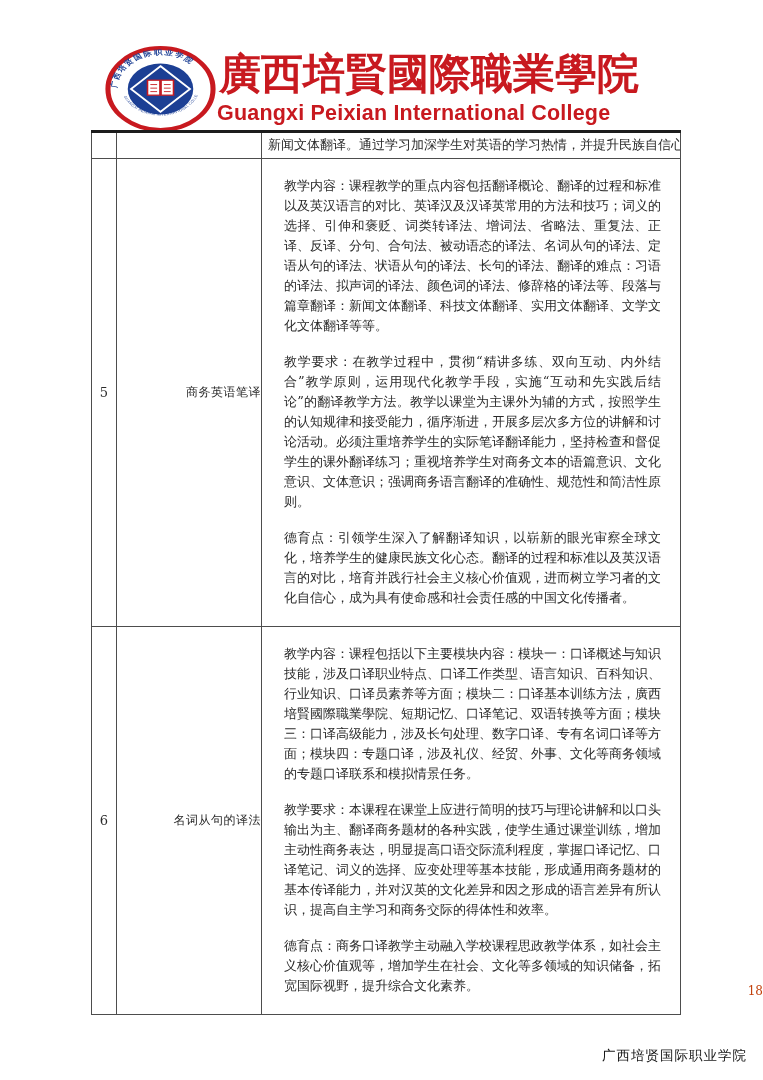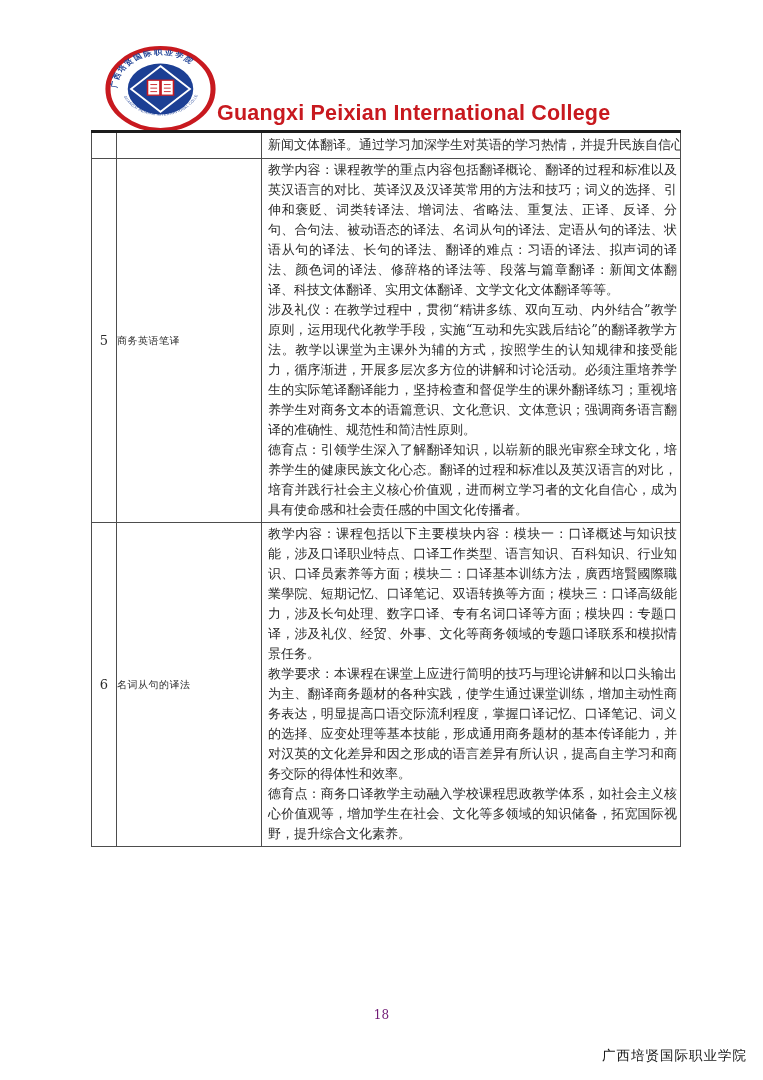--- a/index.html
+++ b/index.html
@@ -40,38 +40,38 @@
   .course-table td {
     border:1px solid #4d4d4d;
     vertical-align:middle;
     overflow:hidden;
   }
   .course-table tr.row-top td { border-top:3px solid #1c1c1c; }
   .col-num  { width:25px; }
   .col-name { width:145px; }
   .col-desc { width:419px; }
   td.num  { text-align:center; font-size:13px; color:#2a2a2a; }
-  td.name { text-align:left; font-size:10px; letter-spacing:0.5px; color:#2a2a2a; }
+  td.name { text-align:right; font-size:12px; letter-spacing:0.5px; color:#2a2a2a; }
   td.desc {
     vertical-align:top;
     padding:1px 3px 2px 6px;
     font-size:13px; line-height:20px;
     text-align:justify; text-justify:inter-ideograph;
     color:#2a2a2a;
   }
-  td.desc p { margin:0; }
+  td.desc p { margin:16px; }
   tr.row-cont     { height:25px; }
   tr.row-course5  { height:360px; }
   tr.row-course6  { height:300px; }
   td.desc.cont { line-height:22px; white-space:nowrap; }
 
   
   .page-number {
-    position:absolute; left:0; right:0; top:1008px;
-    text-align:center; font-size:12px; color:#701a75;
+    position:absolute; left:0; right:0; top:984px;
+    text-align:right; font-size:12px; color:#c2410c;
     font-family:"DejaVu Serif", serif;
   }
   .footer-college {
     position:absolute; right:16px; top:1047px;
     font-size:13.5px; color:#161616; letter-spacing:1px;
     font-family:"Liberation Sans", sans-serif;
   }
 </style>
 </head>
 <body>
@@ -99,20 +99,21 @@
         <path id="arcBottom" d="M 17 57 A 35 35 0 0 0 83 57" fill="none"></path>
       </defs>
       <text font-size="7.5" fill="#1c3f94" font-weight="bold" letter-spacing="1.5" font-family="DejaVu Serif, serif">
         <textPath href="#arcTop" startOffset="8%">广西培贤国际职业学院</textPath>
       </text>
       <text font-size="3.6" fill="#1c3f94" letter-spacing="0.3" font-family="Liberation Sans, sans-serif">
         <textPath href="#arcBottom" startOffset="2%">GUANGXI PEIXIAN INTERNATIONAL COLLEGE</textPath>
       </text>
     </svg>
 
+    <div class="title-zh">廣西培賢國際職業學院</div>
     <div class="title-en">Guangxi Peixian International College</div>
   </div>
 
   <table class="course-table">
     <colgroup>
         <col class="col-num">
         <col class="col-name">
         <col class="col-desc">
       </colgroup>
 
@@ -121,21 +122,21 @@
       <td class="num"></td>
       <td class="name"></td>
       <td class="desc cont">新闻文体翻译。通过学习加深学生对英语的学习热情，并提升民族自信心。</td>
     </tr>
 
     <tr class="row-course5">
       <td class="num">5</td>
       <td class="name">商务英语笔译</td>
       <td class="desc">
         <p>教学内容：课程教学的重点内容包括翻译概论、翻译的过程和标准以及英汉语言的对比、英译汉及汉译英常用的方法和技巧；词义的选择、引伸和褒贬、词类转译法、增词法、省略法、重复法、正译、反译、分句、合句法、被动语态的译法、名词从句的译法、定语从句的译法、状语从句的译法、长句的译法、翻译的难点：习语的译法、拟声词的译法、颜色词的译法、修辞格的译法等、段落与篇章翻译：新闻文体翻译、科技文体翻译、实用文体翻译、文学文化文体翻译等等。</p>
-        <p>涉及礼仪：在教学过程中，贯彻“精讲多练、双向互动、内外结合”教学原则，运用现代化教学手段，实施“互动和先实践后结论”的翻译教学方法。教学以课堂为主课外为辅的方式，按照学生的认知规律和接受能力，循序渐进，开展多层次多方位的讲解和讨论活动。必须注重培养学生的实际笔译翻译能力，坚持检查和督促学生的课外翻译练习；重视培养学生对商务文本的语篇意识、文化意识、文体意识；强调商务语言翻译的准确性、规范性和简洁性原则。</p>
+        <p>教学要求：在教学过程中，贯彻“精讲多练、双向互动、内外结合”教学原则，运用现代化教学手段，实施“互动和先实践后结论”的翻译教学方法。教学以课堂为主课外为辅的方式，按照学生的认知规律和接受能力，循序渐进，开展多层次多方位的讲解和讨论活动。必须注重培养学生的实际笔译翻译能力，坚持检查和督促学生的课外翻译练习；重视培养学生对商务文本的语篇意识、文化意识、文体意识；强调商务语言翻译的准确性、规范性和简洁性原则。</p>
         <p>德育点：引领学生深入了解翻译知识，以崭新的眼光审察全球文化，培养学生的健康民族文化心态。翻译的过程和标准以及英汉语言的对比，培育并践行社会主义核心价值观，进而树立学习者的文化自信心，成为具有使命感和社会责任感的中国文化传播者。</p>
       </td>
     </tr>
 
     <tr class="row-course6">
       <td class="num">6</td>
       <td class="name">名词从句的译法</td>
       <td class="desc">
         <p>教学内容：课程包括以下主要模块内容：模块一：口译概述与知识技能，涉及口译职业特点、口译工作类型、语言知识、百科知识、行业知识、口译员素养等方面；模块二：口译基本训练方法，廣西培賢國際職業學院、短期记忆、口译笔记、双语转换等方面；模块三：口译高级能力，涉及长句处理、数字口译、专有名词口译等方面；模块四：专题口译，涉及礼仪、经贸、外事、文化等商务领域的专题口译联系和模拟情景任务。</p>
         <p>教学要求：本课程在课堂上应进行简明的技巧与理论讲解和以口头输出为主、翻译商务题材的各种实践，使学生通过课堂训练，增加主动性商务表达，明显提高口语交际流利程度，掌握口译记忆、口译笔记、词义的选择、应变处理等基本技能，形成通用商务题材的基本传译能力，并对汉英的文化差异和因之形成的语言差异有所认识，提高自主学习和商务交际的得体性和效率。</p>

